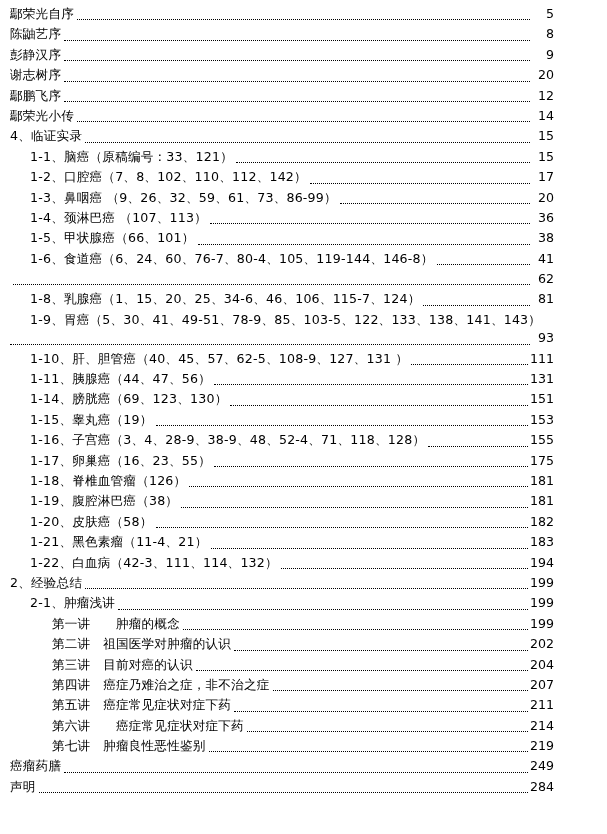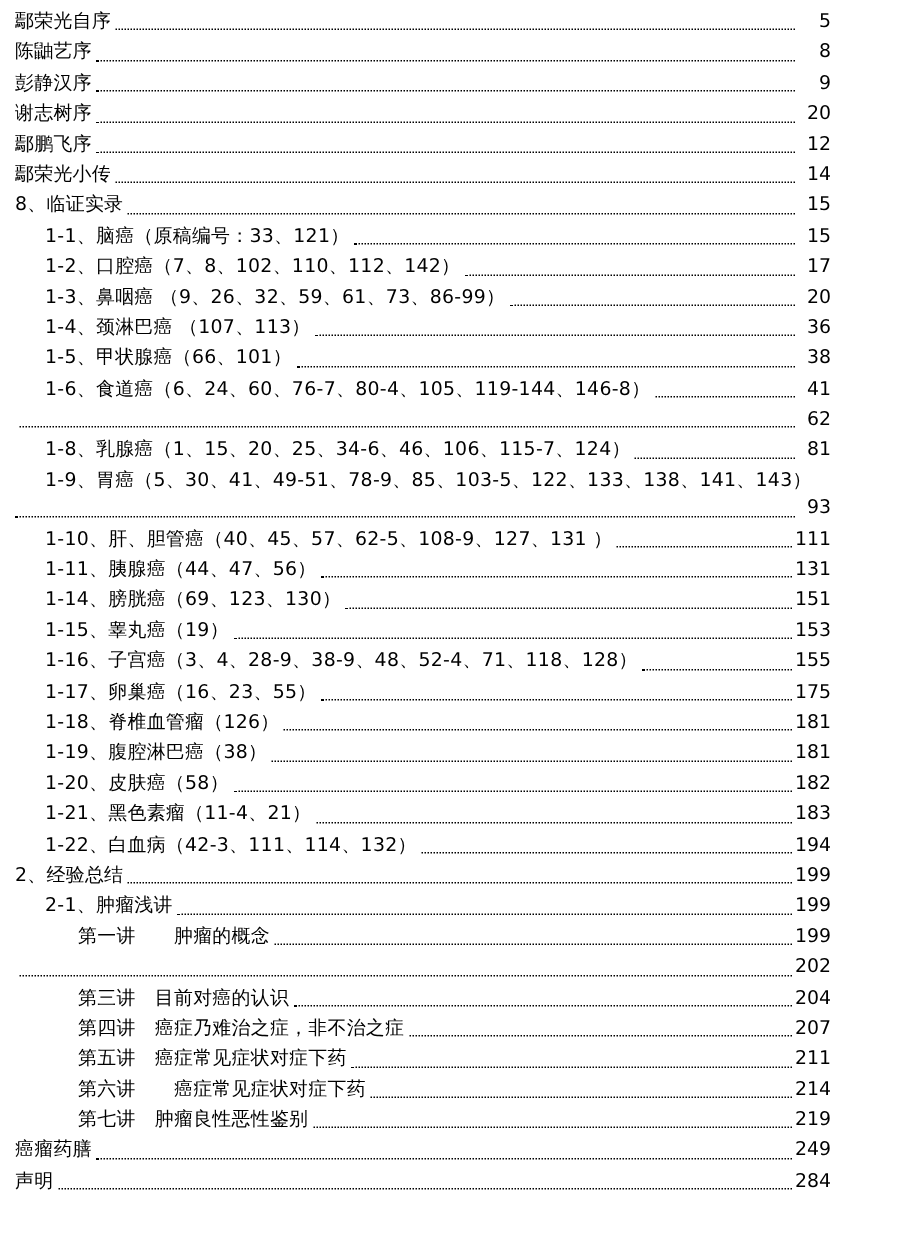--- a/index.html
+++ b/index.html
@@ -82,21 +82,21 @@
         <span class="label">鄢鹏飞序</span>
         <span class="leader"></span>
         <span class="page">12</span>
       </div>
       <div class="entry lvl0">
         <span class="label">鄢荣光小传</span>
         <span class="leader"></span>
         <span class="page">14</span>
       </div>
       <div class="entry lvl0">
-        <span class="label">8、临证实录</span>
+        <span class="label">4、临证实录</span>
         <span class="leader"></span>
         <span class="page">15</span>
       </div>
       <div class="entry lvl1">
         <span class="label">1-1、脑癌（原稿编号：33、121）</span>
         <span class="leader"></span>
         <span class="page">15</span>
       </div>
       <div class="entry lvl1">
         <span class="label">1-2、口腔癌（7、8、102、110、112、142）</span>
@@ -203,20 +203,21 @@
         <span class="label">2-1、肿瘤浅讲</span>
         <span class="leader"></span>
         <span class="page">199</span>
       </div>
       <div class="entry lvl2">
         <span class="label">第一讲　　肿瘤的概念</span>
         <span class="leader"></span>
         <span class="page">199</span>
       </div>
       <div class="entry lvl2">
+        <span class="label">第二讲　祖国医学对肿瘤的认识</span>
         <span class="leader"></span>
         <span class="page">202</span>
       </div>
       <div class="entry lvl2">
         <span class="label">第三讲　目前对癌的认识</span>
         <span class="leader"></span>
         <span class="page">204</span>
       </div>
       <div class="entry lvl2">
         <span class="label">第四讲　癌症乃难治之症，非不治之症</span>

